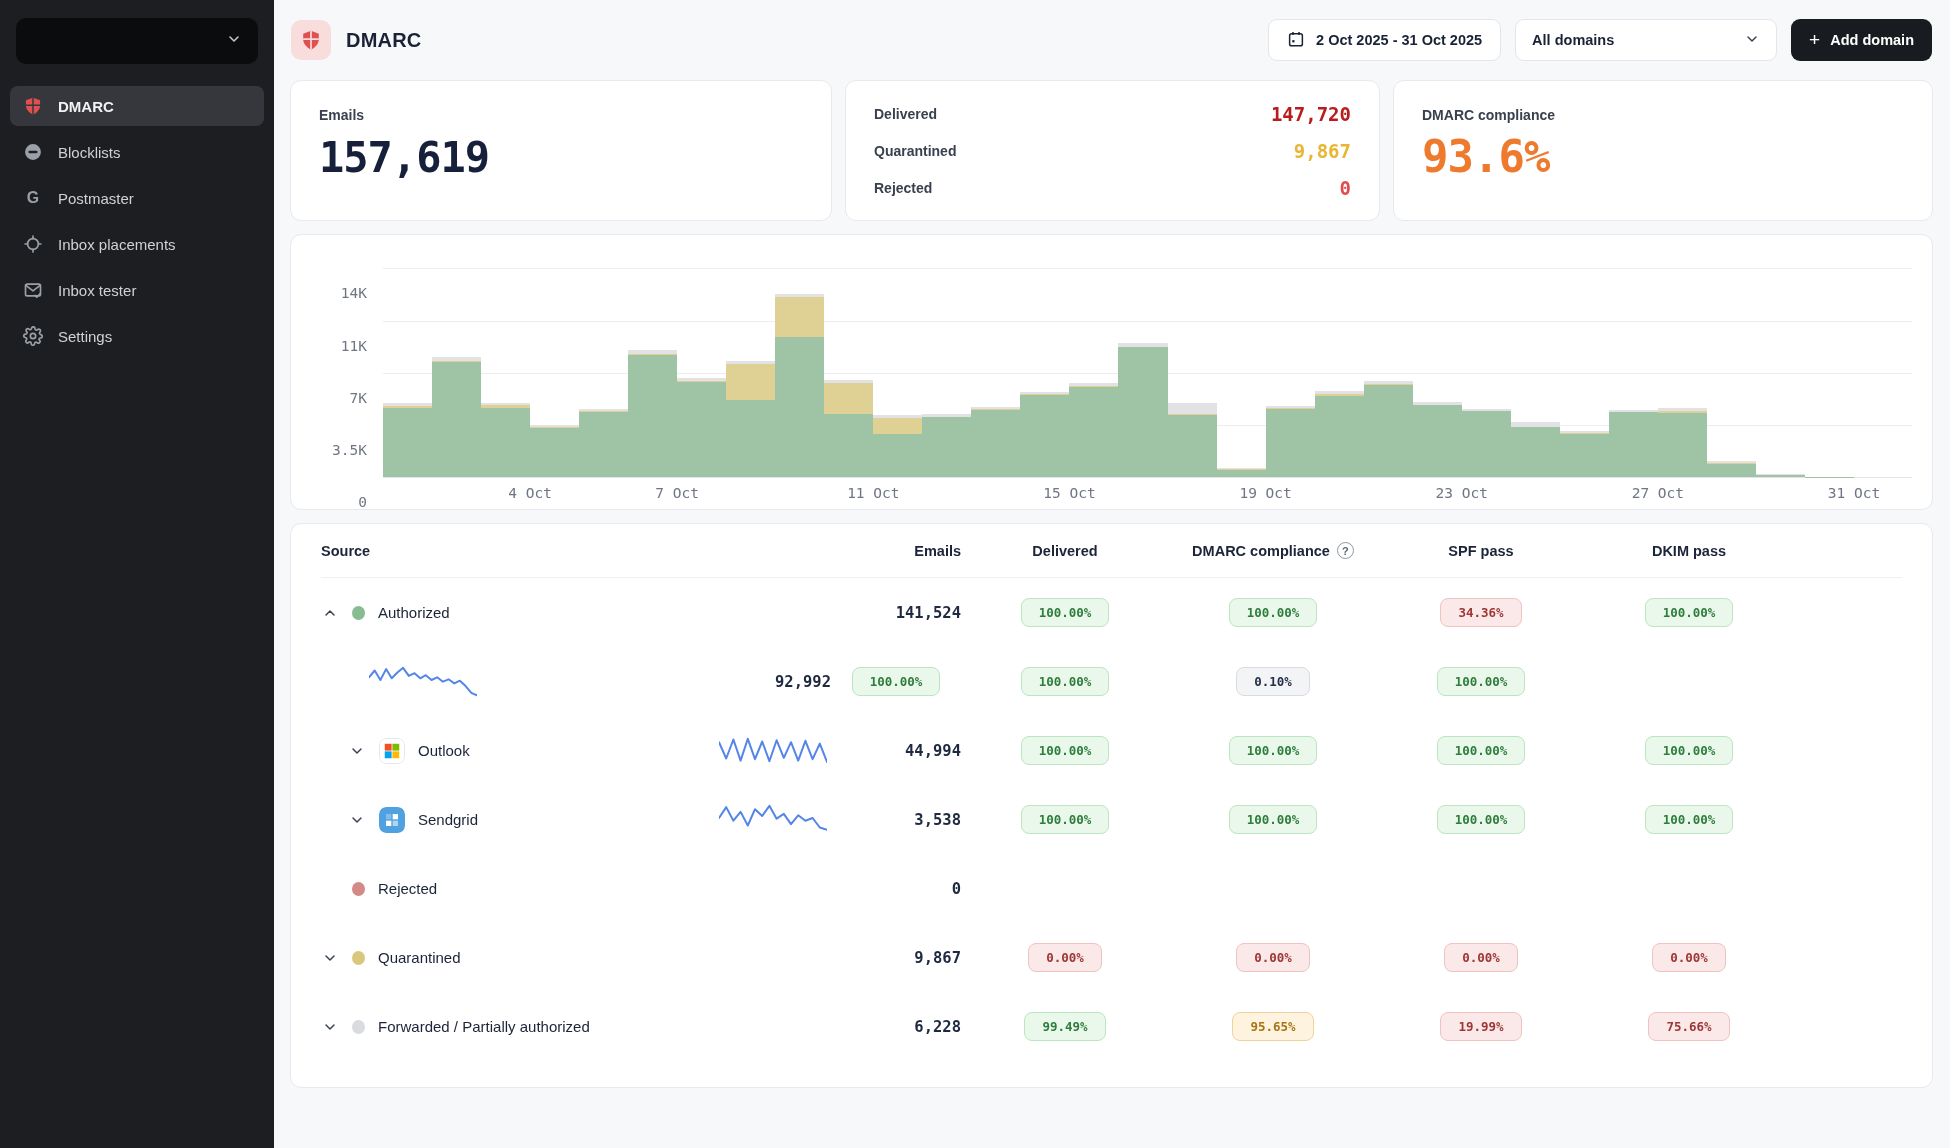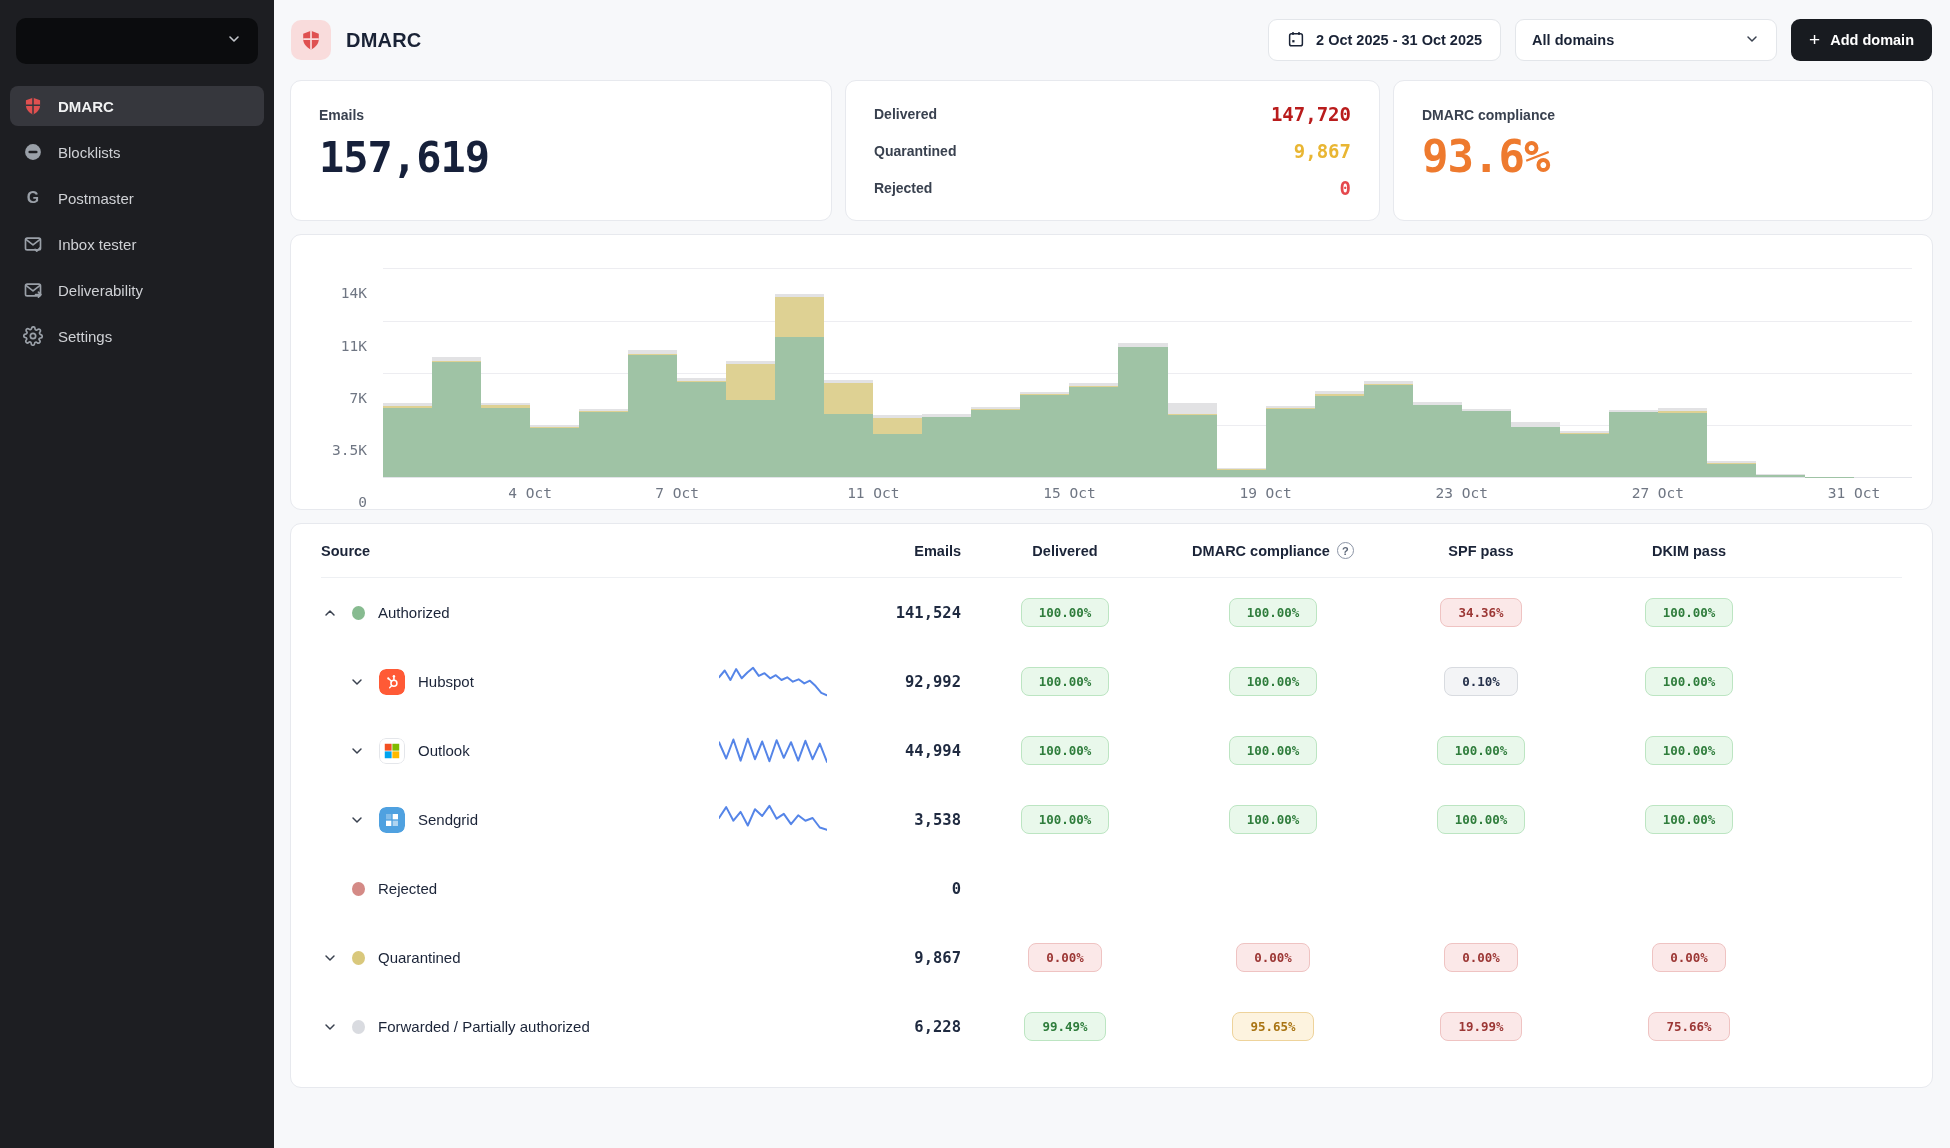--- a/index.html
+++ b/index.html
@@ -120,37 +120,36 @@
       <div class="nav-item">
         <span class="ic">
           <svg width="20" height="20" viewBox="0 0 24 24">
             <text x="12" y="18" text-anchor="middle" font-size="19" font-weight="bold" fill="#9aa0a8" font-family="Liberation Sans, sans-serif">G</text>
           </svg>
         </span>
         <span>Postmaster</span>
       </div>
       <div class="nav-item">
         <span class="ic">
+          <svg width="20" height="20" viewBox="0 0 24 24" fill="none" stroke="#9aa0a8" stroke-width="2" stroke-linecap="round">
+            <circle cx="12" cy="12" r="6.5"></circle>
+            <path d="M12 2.5v3.2M12 18.3v3.2M2.5 12h3.2M18.3 12h3.2"></path>
+          </svg>
+        </span>
+        <span>Inbox placements</span>
+      </div>
+      <div class="nav-item">
+        <span class="ic">
           <svg width="20" height="20" viewBox="0 0 24 24" fill="none" stroke="#9aa0a8" stroke-width="2" stroke-linecap="round" stroke-linejoin="round">
             <rect x="3" y="5" width="18" height="14" rx="2"></rect>
             <path d="M3.5 6.5L12 13l8.5-6.5"></path>
             <path d="M14.5 18.5l2 2 4-4" stroke="#9aa0a8"></path>
           </svg>
         </span>
         <span>Inbox tester</span>
-      </div>
-      <div class="nav-item">
-        <span class="ic">
-          <svg width="20" height="20" viewBox="0 0 24 24" fill="none" stroke="#9aa0a8" stroke-width="2" stroke-linecap="round" stroke-linejoin="round">
-            <rect x="3" y="5" width="18" height="14" rx="2"></rect>
-            <path d="M3.5 6.5L12 13l8.5-6.5"></path>
-            <path d="M15 17.5h6M18.5 14.5l3 3-3 3"></path>
-          </svg>
-        </span>
-        <span>Deliverability</span>
       </div>
       <div class="nav-item">
         <span class="ic">
           <svg width="20" height="20" viewBox="0 0 24 24" fill="none" stroke="#9aa0a8" stroke-width="2" stroke-linecap="round" stroke-linejoin="round">
             <circle cx="12" cy="12" r="3.2"></circle>
             <path d="M19.4 15a1.7 1.7 0 00.3 1.9l.1.1a2 2 0 11-2.9 2.9l-.1-.1a1.7 1.7 0 00-1.9-.3 1.7 1.7 0 00-1 1.5V21a2 2 0 11-4.1 0v-.1a1.7 1.7 0 00-1-1.6 1.7 1.7 0 00-1.9.3l-.1.1a2 2 0 11-2.9-2.9l.1-.1a1.7 1.7 0 00.3-1.9 1.7 1.7 0 00-1.5-1H3a2 2 0 110-4.1h.1a1.7 1.7 0 001.6-1 1.7 1.7 0 00-.3-1.9l-.1-.1a2 2 0 112.9-2.9l.1.1a1.7 1.7 0 001.9.3h.1a1.7 1.7 0 001-1.5V3a2 2 0 114.1 0v.1a1.7 1.7 0 001 1.6h.1a1.7 1.7 0 001.9-.3l.1-.1a2 2 0 112.9 2.9l-.1.1a1.7 1.7 0 00-.3 1.9v.1a1.7 1.7 0 001.5 1H21a2 2 0 110 4.1h-.1a1.7 1.7 0 00-1.5 1z"></path>
           </svg>
         </span>
         <span>Settings</span>
       </div>
@@ -433,40 +432,20 @@
               <span class="src-label">Authorized</span>
             </div>
             <div class="spark"></div>
             <div class="emails-val mono">141,524</div>
             <div class="badge-cell"><span class="badge green">100.00%</span></div>
             <div class="badge-cell"><span class="badge green">100.00%</span></div>
             <div class="badge-cell"><span class="badge red">34.36%</span></div>
             <div class="badge-cell"><span class="badge green">100.00%</span></div>
           </div>
           <div class="t-grid t-row">
-            <div class="src-cell indent">
-              <span class="chev">
-                <svg width="16" height="16" viewBox="0 0 24 24">
-                  <path d="M6 9l6 6 6-6" stroke="#39414f" stroke-width="2.2" fill="none" stroke-linecap="round" stroke-linejoin="round"></path>
-                </svg>
-              </span>
-              <span class="brand">
-                <span style="width:26px;height:26px;border-radius:7px;background:#ff5a36;display:flex;align-items:center;justify-content:center;">
-                  <svg width="17" height="17" viewBox="0 0 24 24" fill="none">
-                    <circle cx="14" cy="14.5" r="4.2" stroke="#fff" stroke-width="2.2"></circle>
-                    <path d="M14 10.3V5.2" stroke="#fff" stroke-width="2.2" stroke-linecap="round"></path>
-                    <circle cx="14" cy="4.6" r="1.7" fill="#fff"></circle>
-                    <path d="M10.7 11.6L6.8 8.3" stroke="#fff" stroke-width="2" stroke-linecap="round"></path>
-                    <circle cx="6" cy="7.6" r="1.5" fill="#fff"></circle>
-                    <path d="M11 17.8l-3 3" stroke="#fff" stroke-width="2" stroke-linecap="round"></path>
-                  </svg>
-                </span>
-              </span>
-              <span class="src-label">Hubspot</span>
-            </div>
             <div class="spark"><svg width="108" height="44">
                 <polyline points="0.0,19.3 5.7,12.5 11.4,22.0 17.1,11.1 22.7,20.3 28.4,14.5 34.1,9.8 39.8,17.9 45.5,15.2 51.2,20.3 56.8,17.2 62.5,22.0 68.2,19.3 73.9,23.7 79.6,21.3 85.3,25.4 90.9,22.7 96.6,28.1 102.3,34.9 108.0,37.3" fill="none" stroke="#5585e8" stroke-width="2" stroke-linejoin="round" stroke-linecap="round"></polyline>
               </svg></div>
             <div class="emails-val mono">92,992</div>
             <div class="badge-cell"><span class="badge green">100.00%</span></div>
             <div class="badge-cell"><span class="badge green">100.00%</span></div>
             <div class="badge-cell"><span class="badge neutral">0.10%</span></div>
             <div class="badge-cell"><span class="badge green">100.00%</span></div>
           </div>
           <div class="t-grid t-row">

